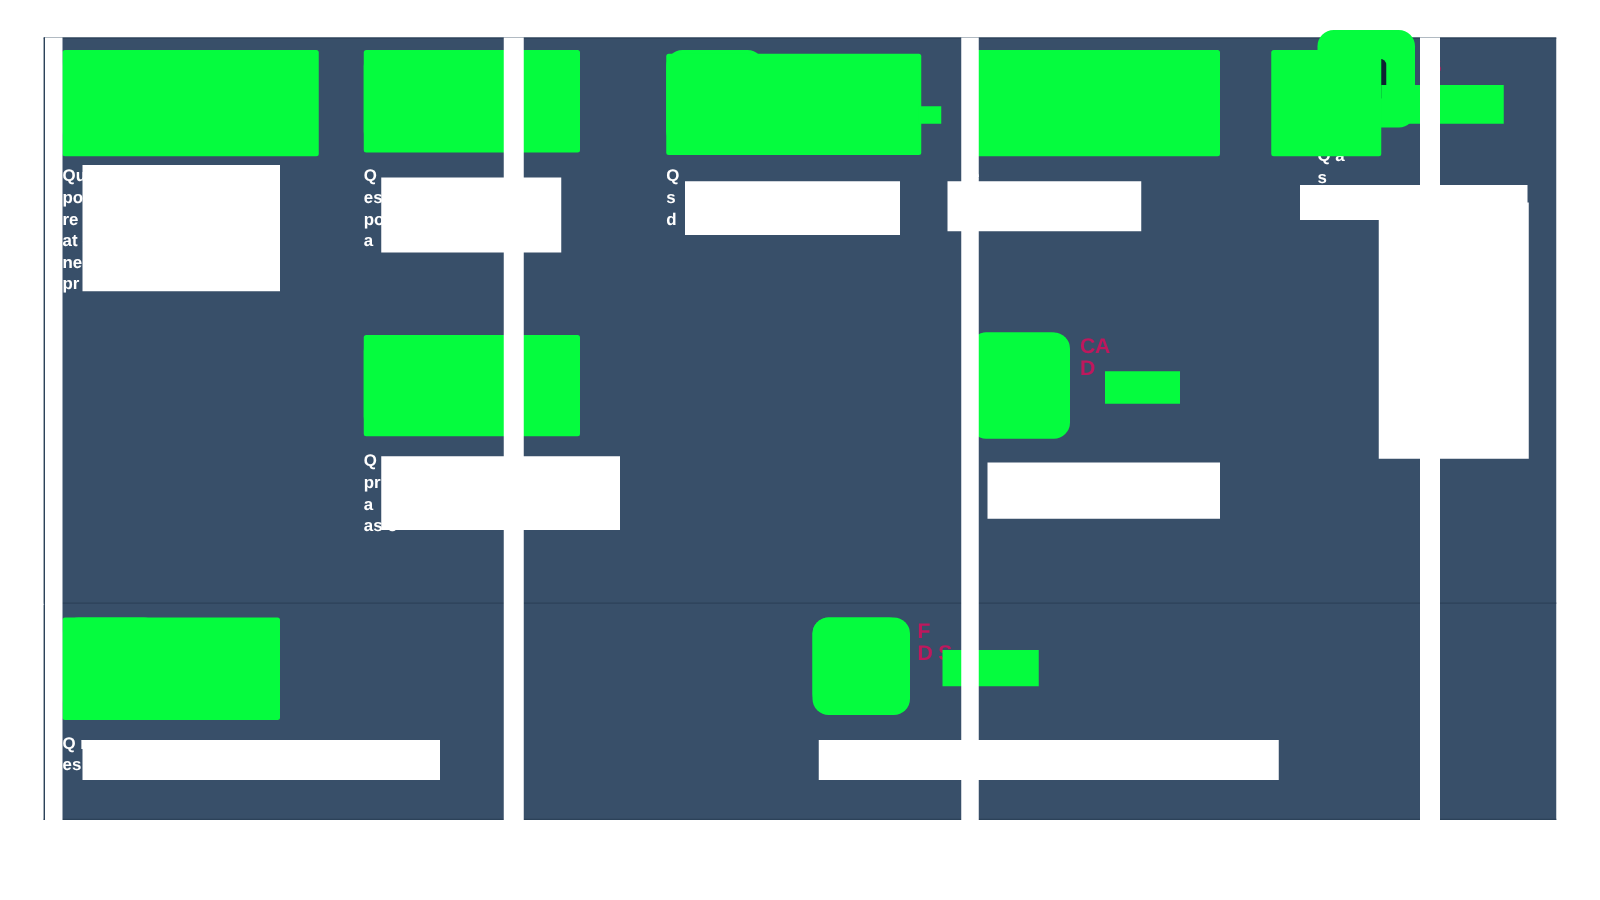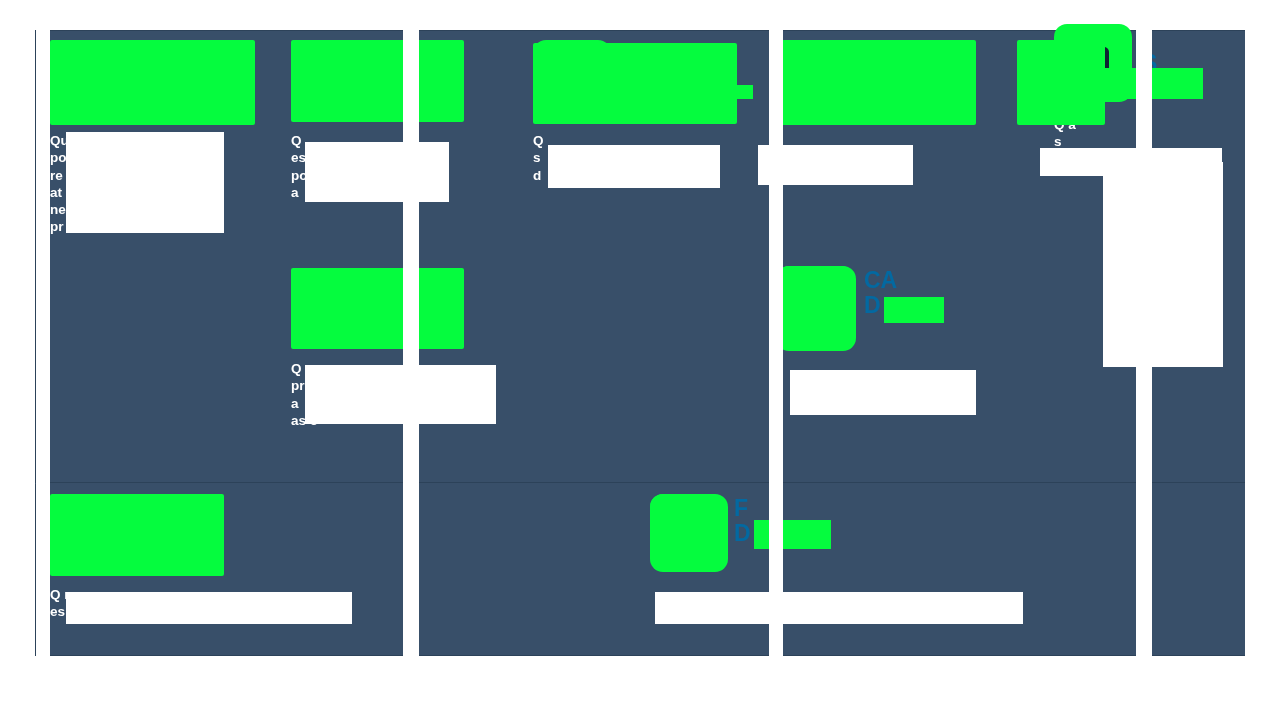--- a/index.html
+++ b/index.html
@@ -35,23 +35,23 @@
   .card {
     position: absolute;
     color: #ffffff;
   }
   .card-head {
     display: flex;
     align-items: flex-start;
     gap: 10px;
   }
   .card-title {
-    color: #0369a1;
+    color: #be185d;
     font-weight: bold;
-    font-size: 23px;
+    font-size: 17px;
     line-height: 1.08;
     letter-spacing: -0.2px;
     white-space: pre-line;
     margin: 0;
     padding-top: 2px;
   }
   .card-body {
     margin: 0;
     margin-top: 14px;
     font-size: 13.5px;

